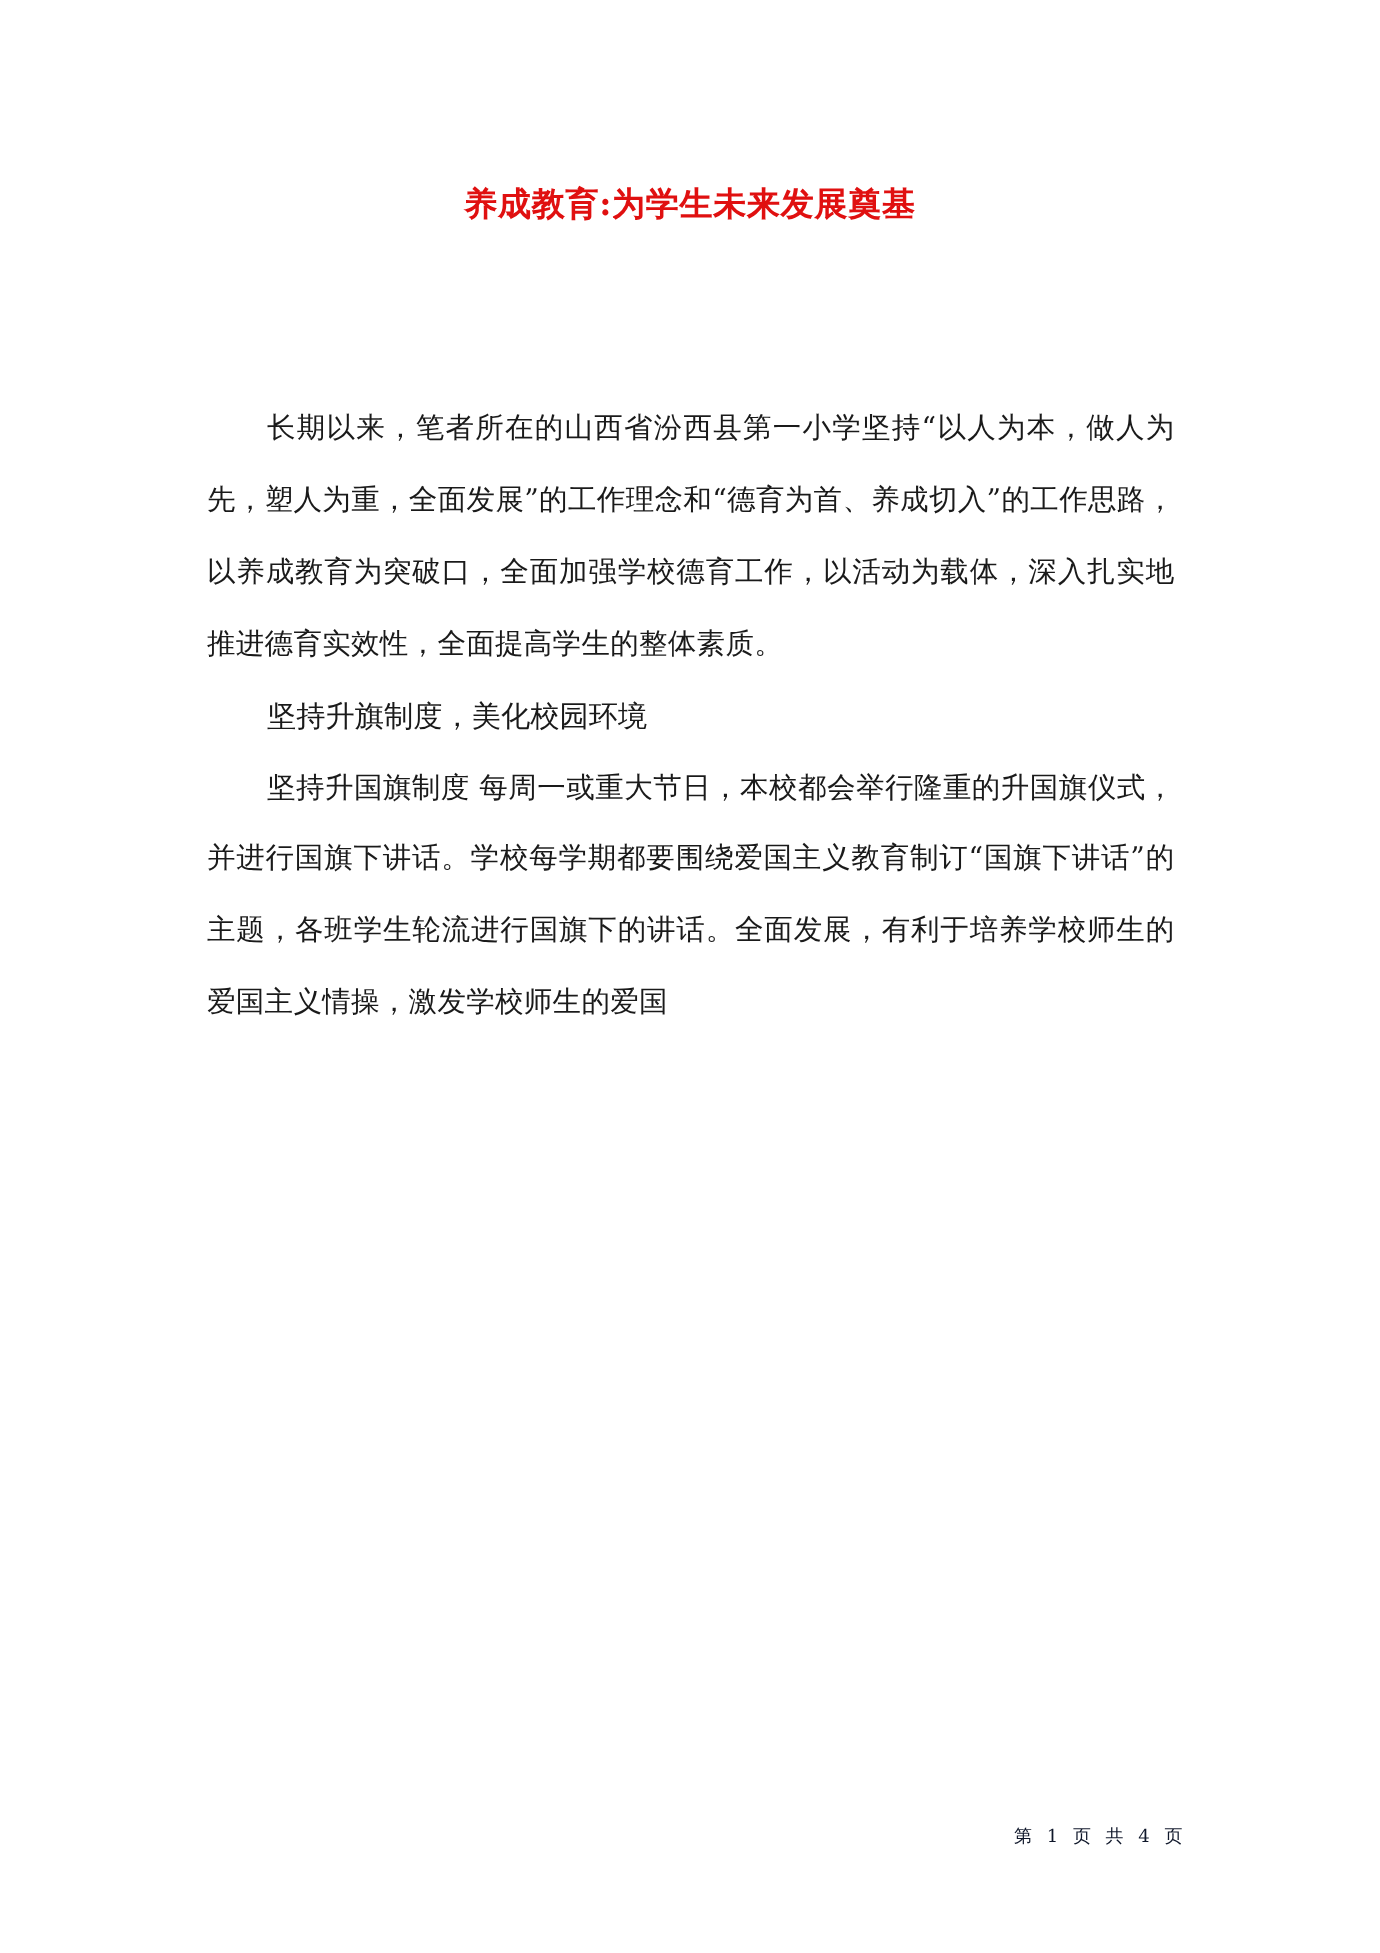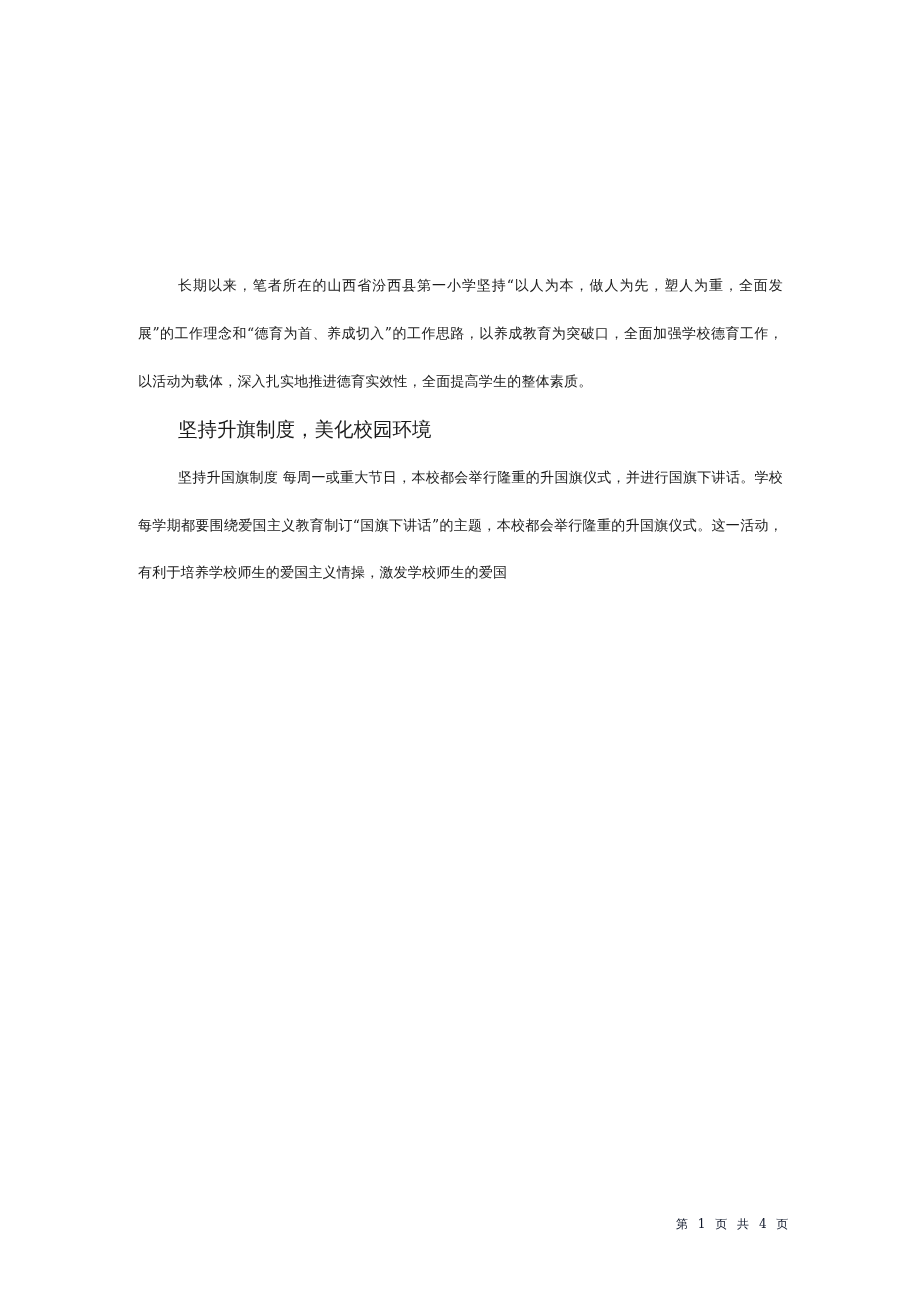--- a/index.html
+++ b/index.html
@@ -36,21 +36,21 @@
     margin: 0;
   }
   .body {
     position: absolute;
     left: 138px;
     top: 262px;
     width: 645px;
   }
   .para {
     margin: 0;
-    font-size: 14px;
+    font-size: 19px;
     line-height: 47.9px;
     text-indent: 40px;
     text-align: justify;
     text-justify: inter-character;
     word-break: break-all;
     letter-spacing: 0.2px;
   }
   .heading {
     margin: 0;
     font-size: 19.5px;
@@ -64,21 +64,22 @@
     font-size: 12px;
     color: #0f172a;
     word-spacing: 4px;
     letter-spacing: 1px;
   }
 </style>
 </head>
 <body>
 
 <div class="page">
+  <h1 class="title">养成教育:为学生未来发展奠基</h1>
 
   <div class="body">
     <p class="para">长期以来，笔者所在的山西省汾西县第一小学坚持“以人为本，做人为先，塑人为重，全面发展”的工作理念和“德育为首、养成切入”的工作思路，以养成教育为突破口，全面加强学校德育工作，以活动为载体，深入扎实地推进德育实效性，全面提高学生的整体素质。</p>
     <p class="heading">坚持升旗制度，美化校园环境</p>
-    <p class="para">坚持升国旗制度  每周一或重大节日，本校都会举行隆重的升国旗仪式，并进行国旗下讲话。学校每学期都要围绕爱国主义教育制订“国旗下讲话”的主题，本校都会举行隆重的升国旗仪式。这一活动，有利于培养学校师生的爱国主义情操，激发学校师生的爱国</p>
+    <p class="para">坚持升国旗制度  每周一或重大节日，本校都会举行隆重的升国旗仪式，并进行国旗下讲话。学校每学期都要围绕爱国主义教育制订“国旗下讲话”的主题，各班学生轮流进行国旗下的讲话。全面发展，有利于培养学校师生的爱国主义情操，激发学校师生的爱国</p>
   </div>
 
   <div class="footer">第 1 页 共 4 页</div>
 </div>
 
 </body></html>

